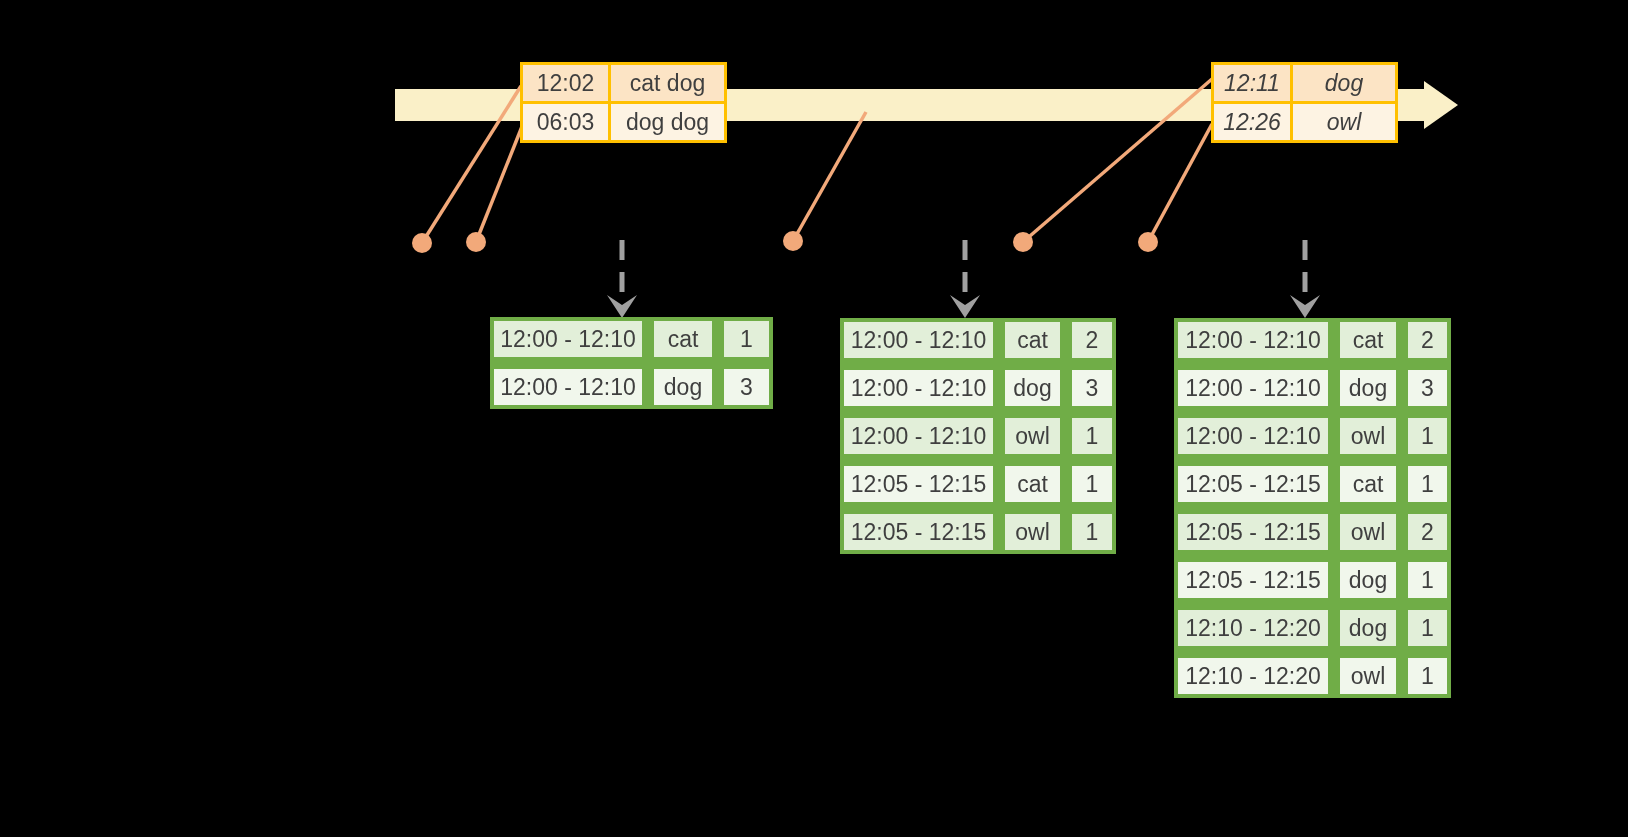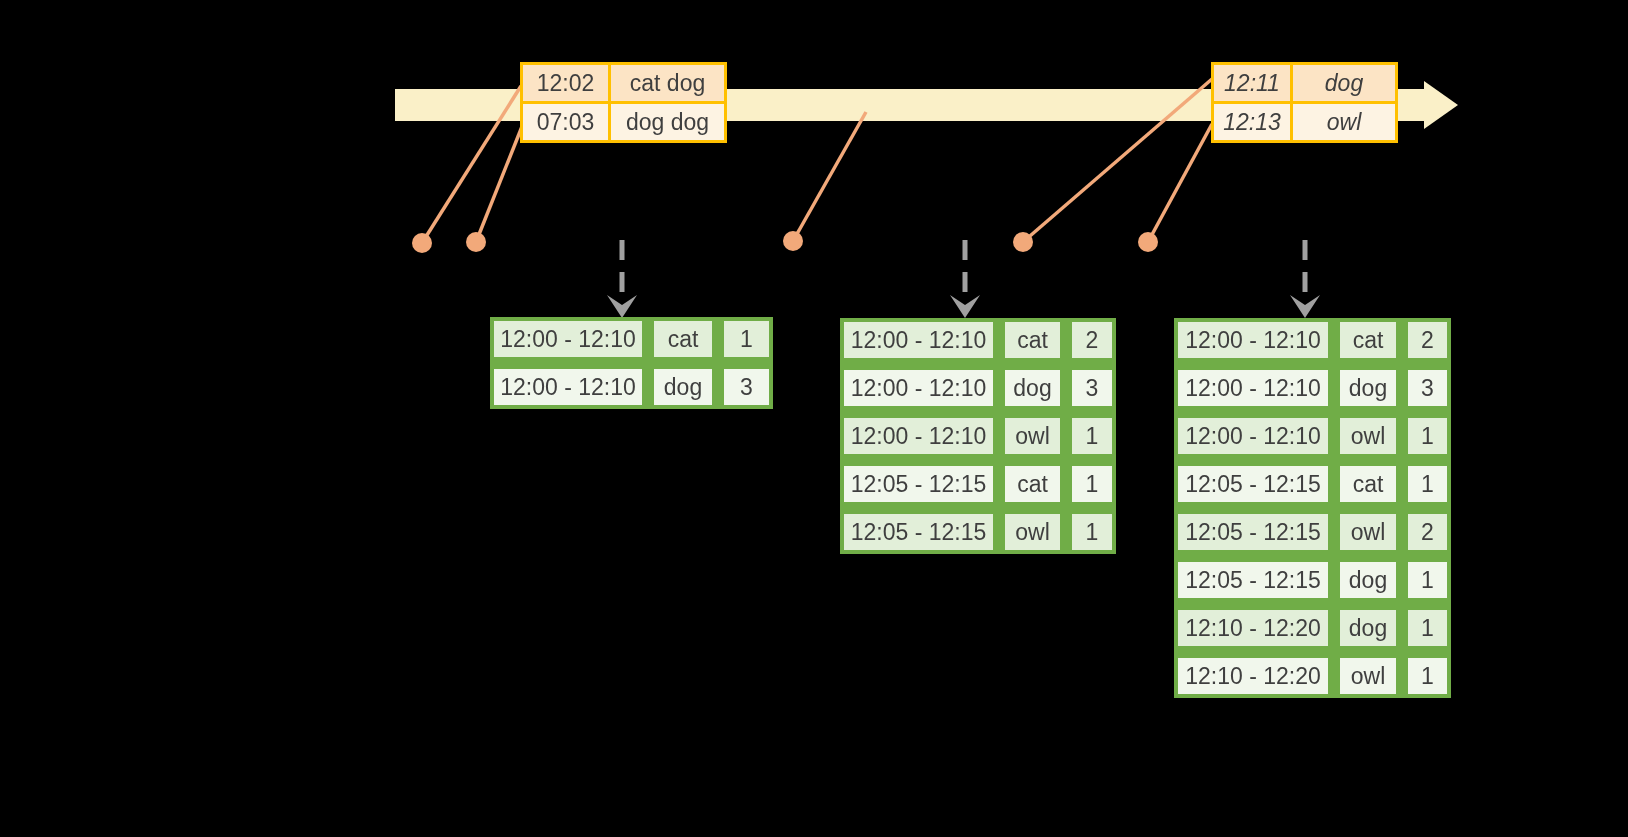--- a/index.html
+++ b/index.html
@@ -69,29 +69,29 @@
     <path class="arrow-head" d="M607,295 L622,318 L637,295 L622,305 Z"></path>
     <line class="dashed-arrow" x1="965" y1="240" x2="965" y2="293"></line>
     <path class="arrow-head" d="M950,295 L965,318 L980,295 L965,305 Z"></path>
     <line class="dashed-arrow" x1="1305" y1="240" x2="1305" y2="293"></line>
     <path class="arrow-head" d="M1290,295 L1305,318 L1320,295 L1305,305 Z"></path>
   </svg>
 
   <div class="event-box box-a">
     <div class="cell peach-dark">12:02</div>
     <div class="cell peach-dark">cat dog</div>
-    <div class="cell peach-light">07:03</div>
+    <div class="cell peach-light">06:03</div>
     <div class="cell peach-light">dog dog</div>
   </div>
 
 
   <div class="event-box box-c">
     <div class="cell peach-dark">12:11</div>
     <div class="cell peach-dark">dog</div>
-    <div class="cell peach-light">12:13</div>
+    <div class="cell peach-light">12:26</div>
     <div class="cell peach-light">owl</div>
   </div>
 
   <div class="result-table table-1">
     <div class="cell g-dark">12:00 - 12:10</div>
     <div class="cell g-dark">cat</div>
     <div class="cell g-dark">1</div>
     <div class="cell g-light">12:00 - 12:10</div>
     <div class="cell g-light">dog</div>
     <div class="cell g-light">3</div>

